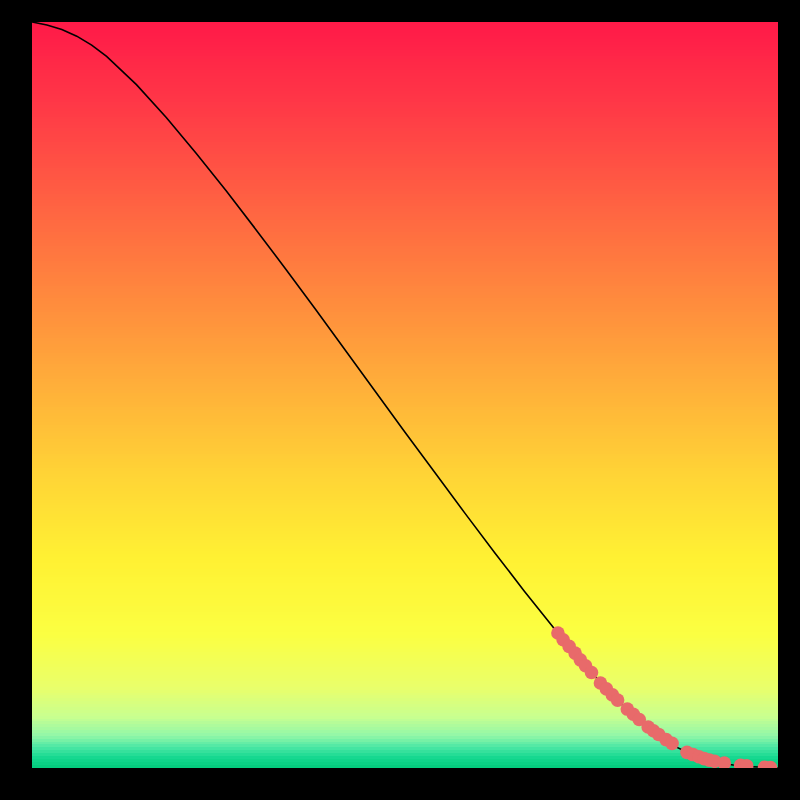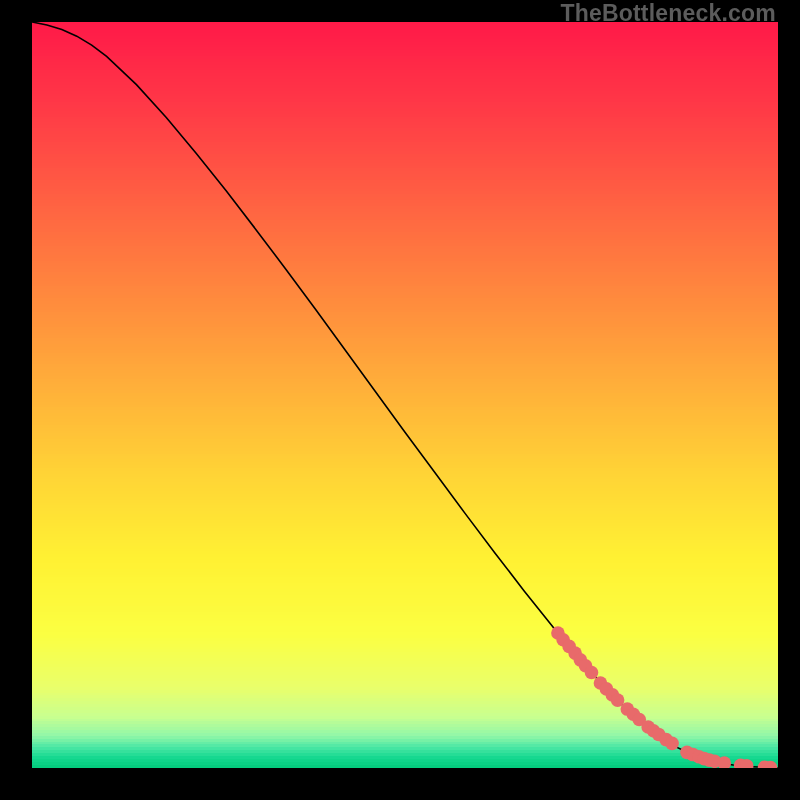--- a/index.html
+++ b/index.html
@@ -47,21 +47,20 @@
   .curve-path {
     fill: none;
     stroke: #000;
     stroke-width: 1.6;
   }
 </style>
 </head>
 <body>
 
 <div class="stage">
-  <div class="watermark">TheBottleneck.com</div>
   <div class="plot">
     <div class="gradient">
         <div class="strip" style="top:0px;height:4px;background:rgb(255,26,72)"></div>
         <div class="strip" style="top:2px;height:5px;background:rgb(255,27,72)"></div>
         <div class="strip" style="top:5px;height:5px;background:rgb(255,28,72)"></div>
         <div class="strip" style="top:8px;height:5px;background:rgb(255,29,72)"></div>
         <div class="strip" style="top:11px;height:5px;background:rgb(255,30,72)"></div>
         <div class="strip" style="top:14px;height:5px;background:rgb(255,31,72)"></div>
         <div class="strip" style="top:17px;height:5px;background:rgb(255,32,72)"></div>
         <div class="strip" style="top:20px;height:5px;background:rgb(255,33,72)"></div>

